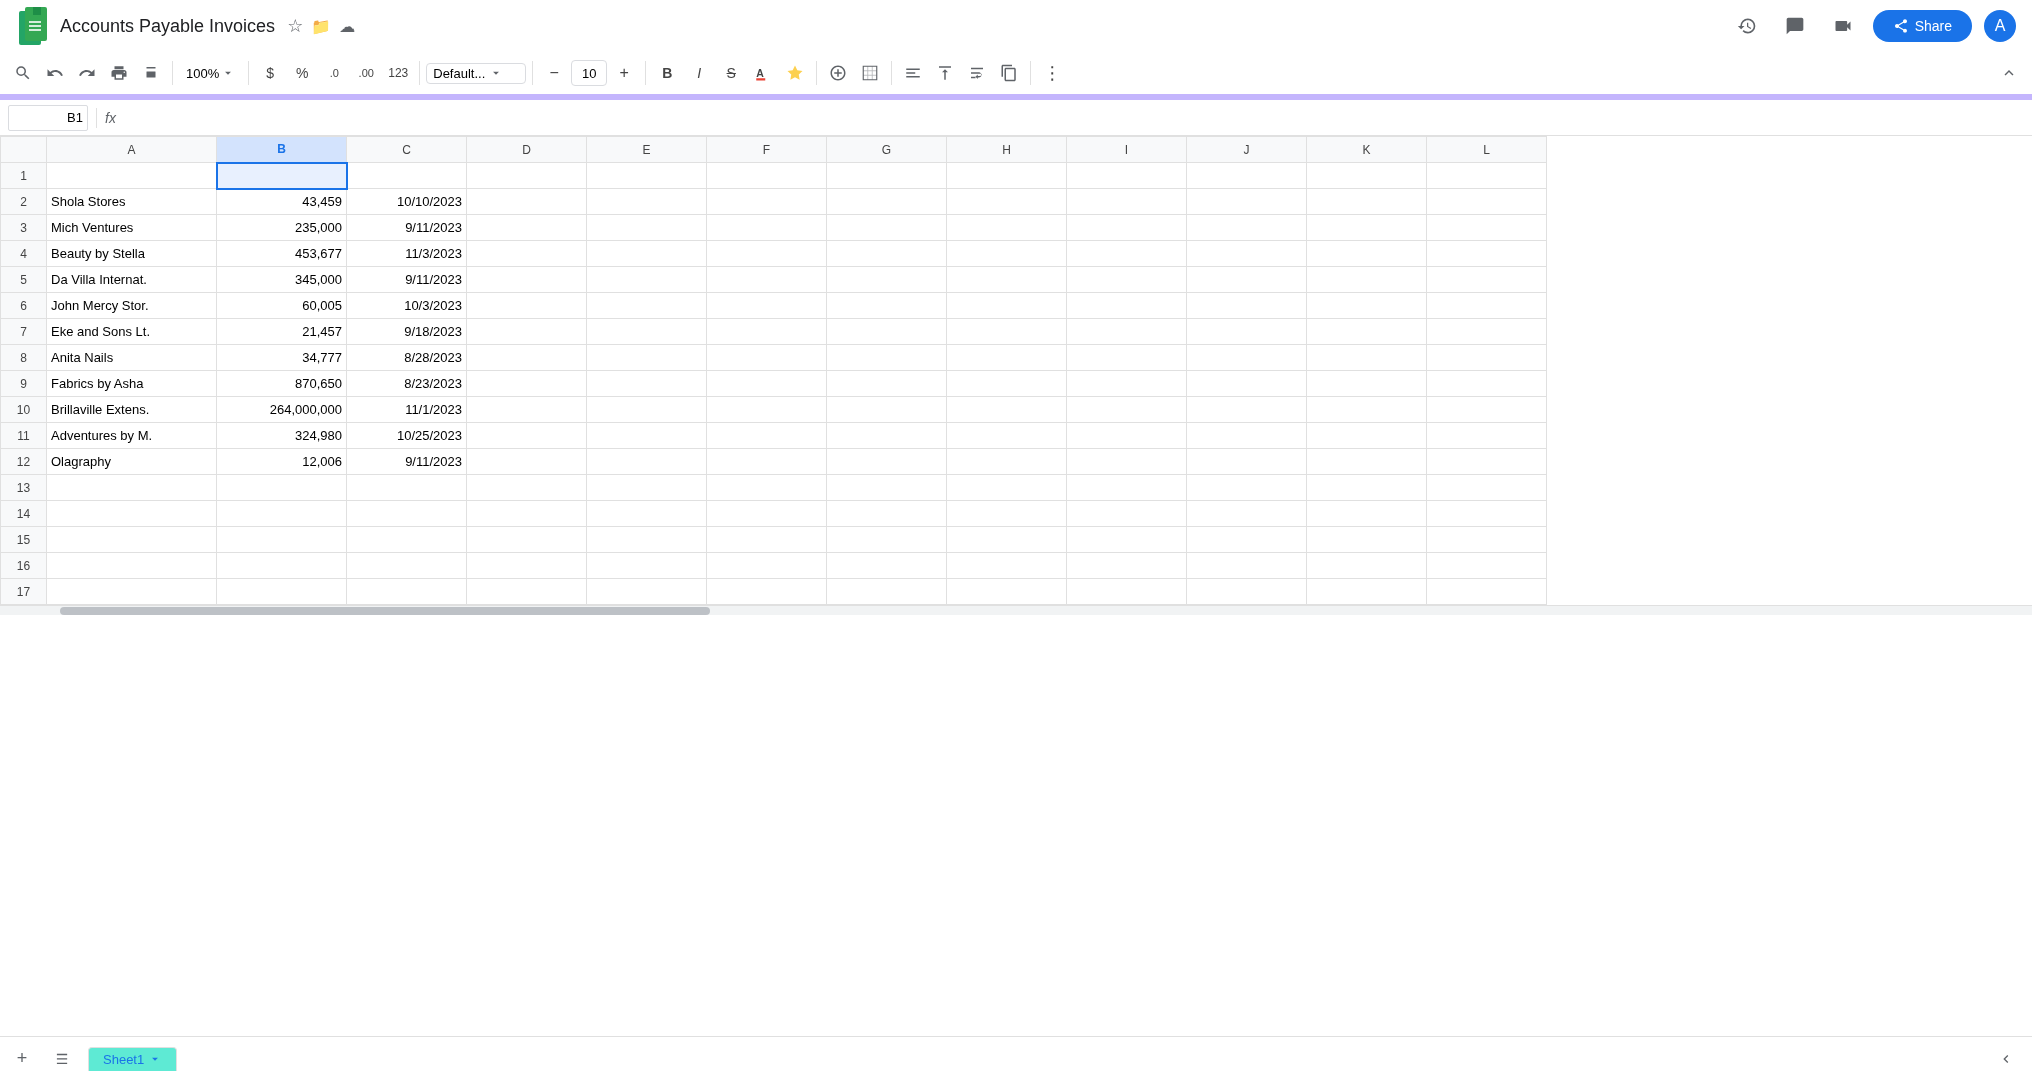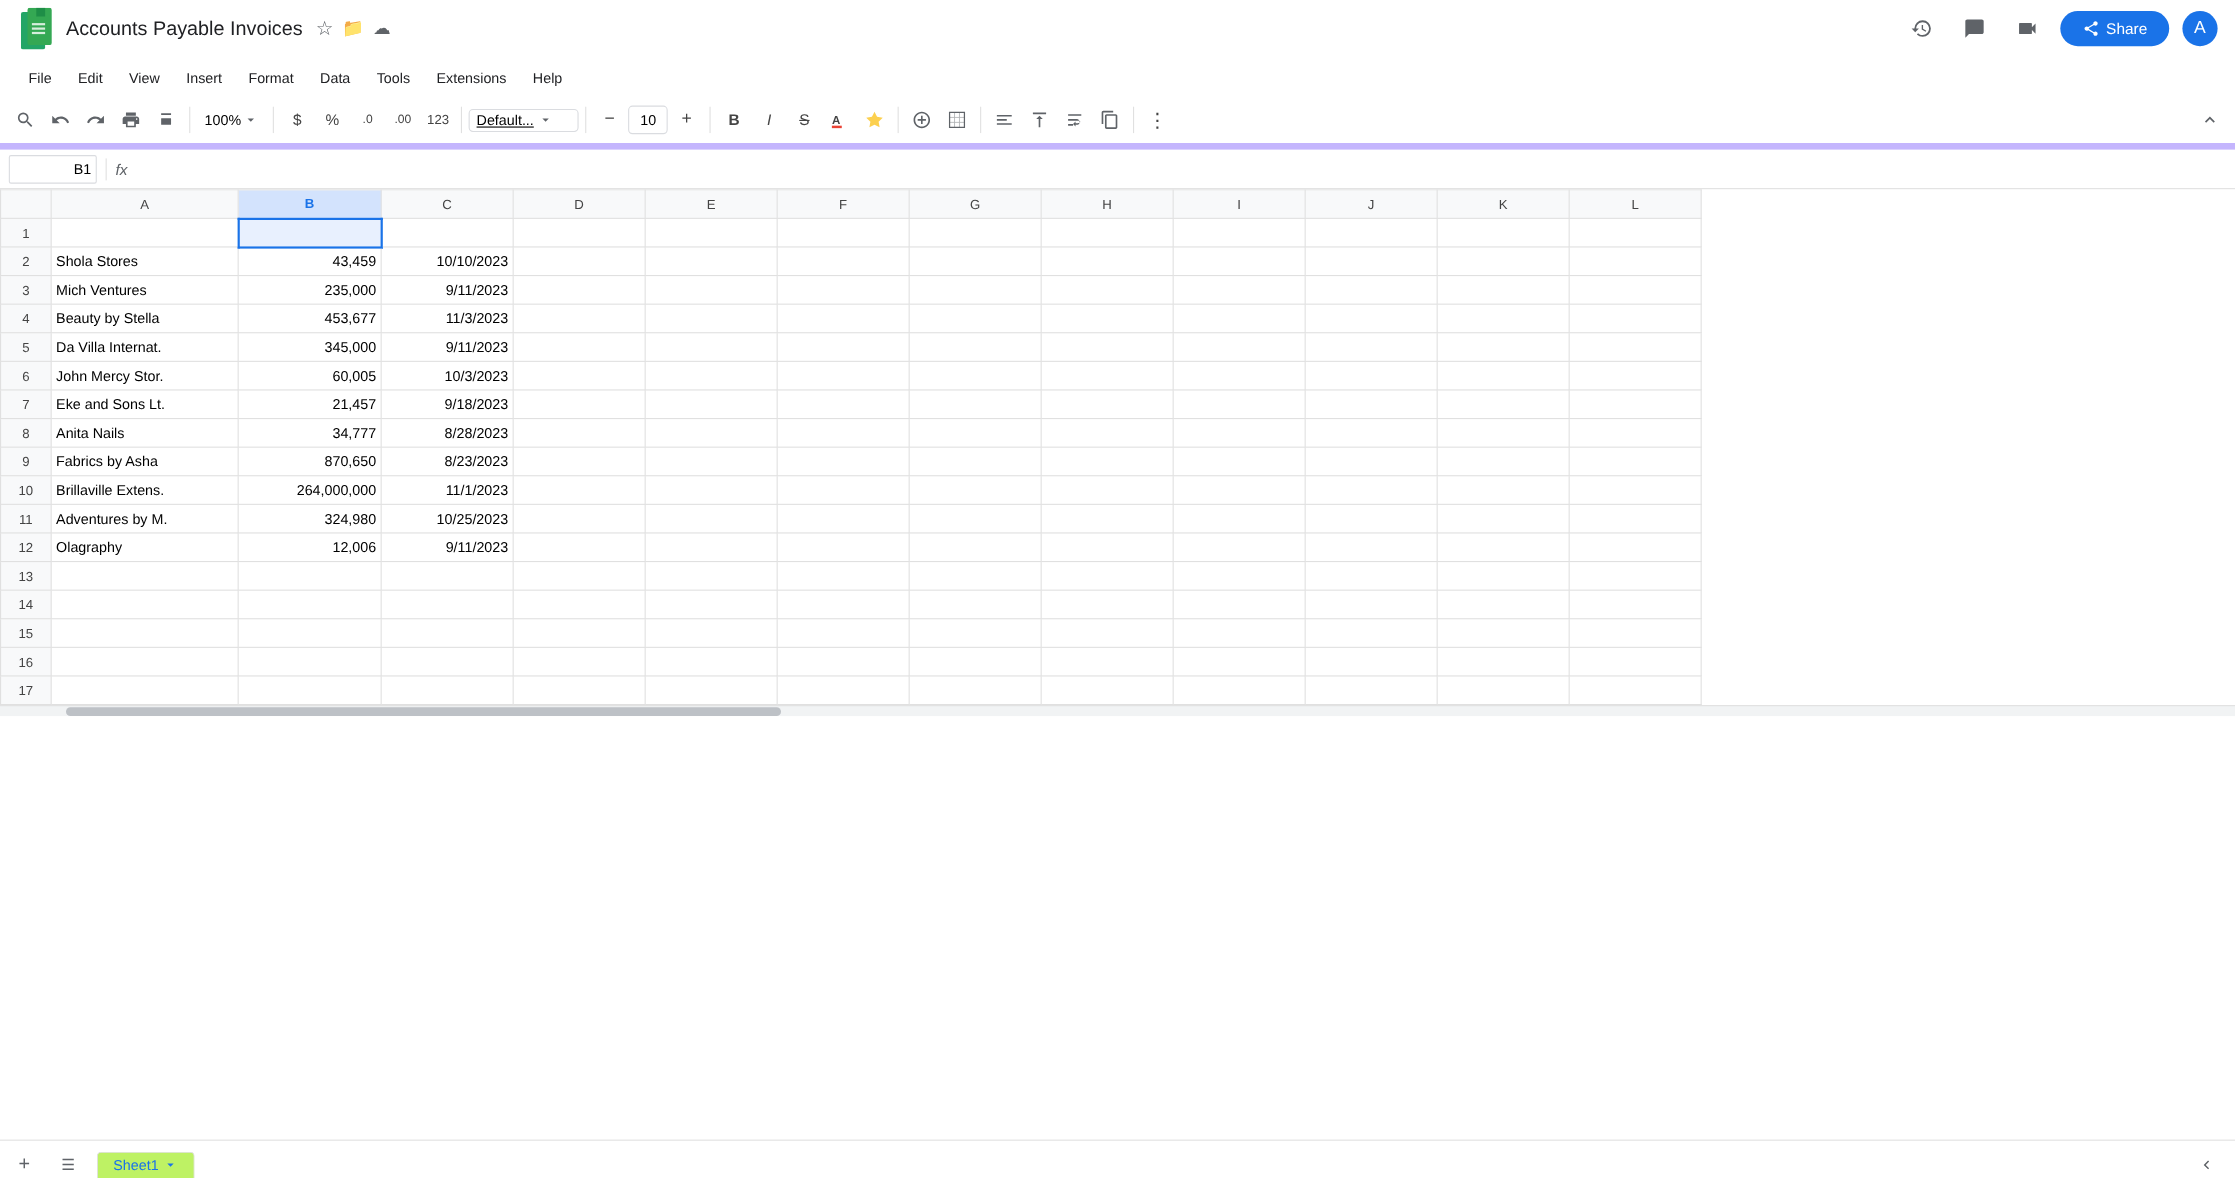--- a/index.html
+++ b/index.html
@@ -274,21 +274,21 @@
       border-radius: 4px 4px 0 0;
       background: #fff;
       border: 1px solid #e0e0e0;
       border-bottom: none;
       font-size: 13px;
       cursor: pointer;
       color: #202124;
       font-weight: 500;
     }
     .sheet-tab.active {
-      background: #bef264;
+      background: #5eead4;
       color: #1a73e8;
     }
     .add-sheet-btn {
       width: 28px;
       height: 28px;
       display: flex;
       align-items: center;
       justify-content: center;
       border-radius: 50%;
       cursor: pointer;
@@ -368,31 +368,20 @@
       <button id="share-btn">
         <svg width="16" height="16" viewBox="0 0 24 24" fill="white">
             <path d="M18 16.08c-.76 0-1.44.3-1.96.77L8.91 12.7c.05-.23.09-.46.09-.7s-.04-.47-.09-.7l7.05-4.11c.54.5 1.25.81 2.04.81 1.66 0 3-1.34 3-3s-1.34-3-3-3-3 1.34-3 3c0 .24.04.47.09.7L8.04 9.81C7.5 9.31 6.79 9 6 9c-1.66 0-3 1.34-3 3s1.34 3 3 3c.79 0 1.5-.31 2.04-.81l7.12 4.16c-.05.21-.08.43-.08.65 0 1.61 1.31 2.92 2.92 2.92 1.61 0 2.92-1.31 2.92-2.92s-1.31-2.92-2.92-2.92z"></path>
           </svg>
         <span>Share</span>
       </button>
       <div id="avatar">A</div>
     </div>
   </div>
 
-  <div id="menu-bar">
-    <span class="menu-item">File</span>
-    <span class="menu-item">Edit</span>
-    <span class="menu-item">View</span>
-    <span class="menu-item">Insert</span>
-    <span class="menu-item">Format</span>
-    <span class="menu-item">Data</span>
-    <span class="menu-item">Tools</span>
-    <span class="menu-item">Extensions</span>
-    <span class="menu-item">Help</span>
-  </div>
 
   <div id="toolbar">
 
     <button class="toolbar-btn">
       <svg width="18" height="18" viewBox="0 0 24 24" fill="#5f6368">
           <path d="M15.5 14h-.79l-.28-.27A6.471 6.471 0 0 0 16 9.5 6.5 6.5 0 1 0 9.5 16c1.61 0 3.09-.59 4.23-1.57l.27.28v.79l5 4.99L20.49 19l-4.99-5zm-6 0C7.01 14 5 11.99 5 9.5S7.01 5 9.5 5 14 7.01 14 9.5 11.99 14 9.5 14z"></path>
         </svg>
     </button>
 
     <button class="toolbar-btn">
@@ -436,21 +425,21 @@
 
     <button class="toolbar-btn" style="font-size:11px;">.0</button>
 
     <button class="toolbar-btn" style="font-size:11px;">.00</button>
 
     <button class="toolbar-btn" style="font-size:12px;">123</button>
 
     <div class="toolbar-separator"></div>
 
     <div class="toolbar-font-select">
-      <span style="font-size:13px;text-decoration:underline;">Default...</span>
+      <span style="font-size:13px;">Default...</span>
       <svg width="14" height="14" viewBox="0 0 24 24" fill="#5f6368">
           <path d="M7 10l5 5 5-5z"></path>
         </svg>
     </div>
 
     <div class="toolbar-separator"></div>
 
     <button class="toolbar-btn" style="font-size:16px;">−</button>
 
     <input class="font-size-input" type="text" value="10" style="">

